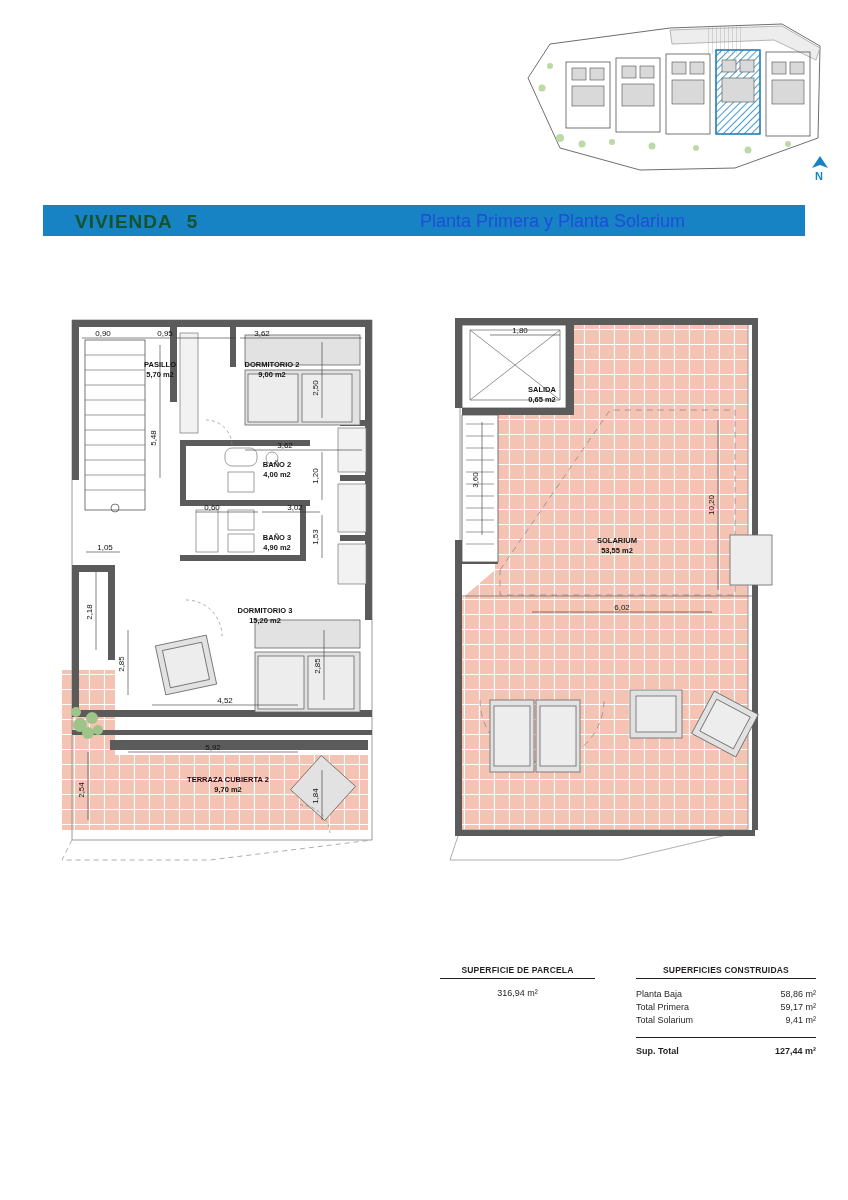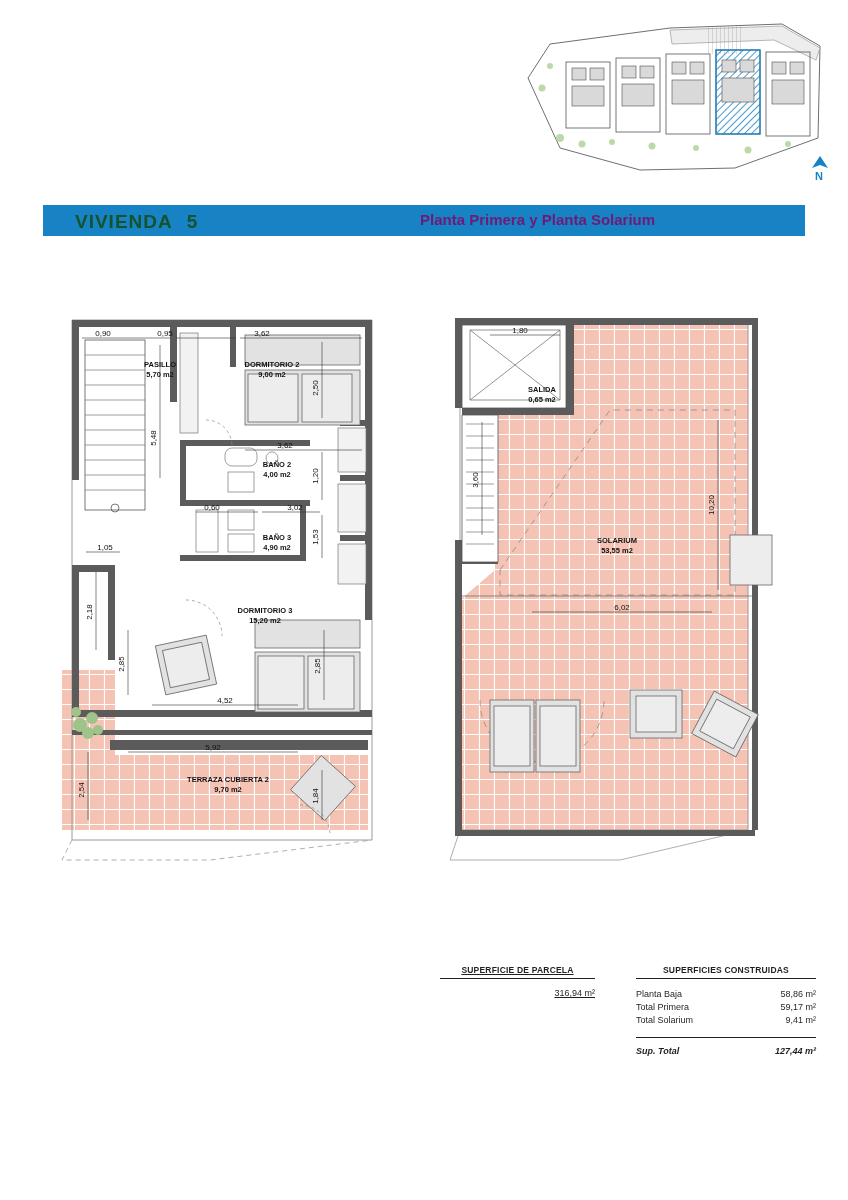--- a/index.html
+++ b/index.html
@@ -6,36 +6,36 @@
   body{width:848px;height:1200px;position:relative;font-family:"Liberation Sans",sans-serif;color:#231f20;overflow:hidden;}
 
   
   .sitekey{position:absolute;left:520px;top:18px;width:310px;height:165px;}
   .sitekey svg{display:block;}
 
   
   .titlebar{position:absolute;left:43px;top:205px;width:762px;height:31px;background:#1783c4;}
   .title-left{position:absolute;left:75px;top:211px;font-size:19px;font-weight:bold;letter-spacing:1px;color:#14532d;}
   .title-left .num{margin-left:14px;}
-  .title-right{position:absolute;left:420px;top:211px;font-size:15px;font-weight:bold;color:#701a75;}
+  .title-right{position:absolute;left:420px;top:211px;font-size:18px;font-weight:normal;color:#1d4ed8;}
 
   
   .plans{position:absolute;left:0;top:300px;width:848px;height:570px;}
   .plans svg{display:block;}
 
   
   .tables{position:absolute;left:440px;top:965px;width:380px;font-size:9.5px;}
   .tbl{position:absolute;}
   .tbl .hd{font-weight:bold;font-size:8.5px;letter-spacing:.2px;border-bottom:1px solid #231f20;padding-bottom:3px;text-align:center;}
-  .t1{left:0;width:155px;text-decoration:underline;}
+  .t1{left:0;width:155px;}
   .t2{left:196px;width:180px;}
-  .t1 .val{margin-top:9px;text-align:right;font-size:9px;}
+  .t1 .val{margin-top:9px;text-align:center;font-size:9px;}
   .rowline{display:flex;justify-content:space-between;font-size:9px;line-height:13px;}
   .t2 .rows{margin-top:9px;border-bottom:1px solid #231f20;padding-bottom:10px;}
-  .t2 .total{margin-top:8px;display:flex;justify-content:space-between;font-size:9px;font-weight:bold;font-style:italic;}
+  .t2 .total{margin-top:8px;display:flex;justify-content:space-between;font-size:9px;font-weight:bold;}
   .t2 .total .lbl{font-weight:bold;}
 </style>
 </head>
 <body>
 
 <div class="sitekey">
   <svg width="310" height="165" viewBox="0 0 310 165">
     <defs>
       <pattern id="hatchplot" width="5" height="5" patternTransform="rotate(45)" patternUnits="userSpaceOnUse">
         <line x1="0" y1="0" x2="0" y2="5" stroke="#1783c4" stroke-width="1.6"></line>

